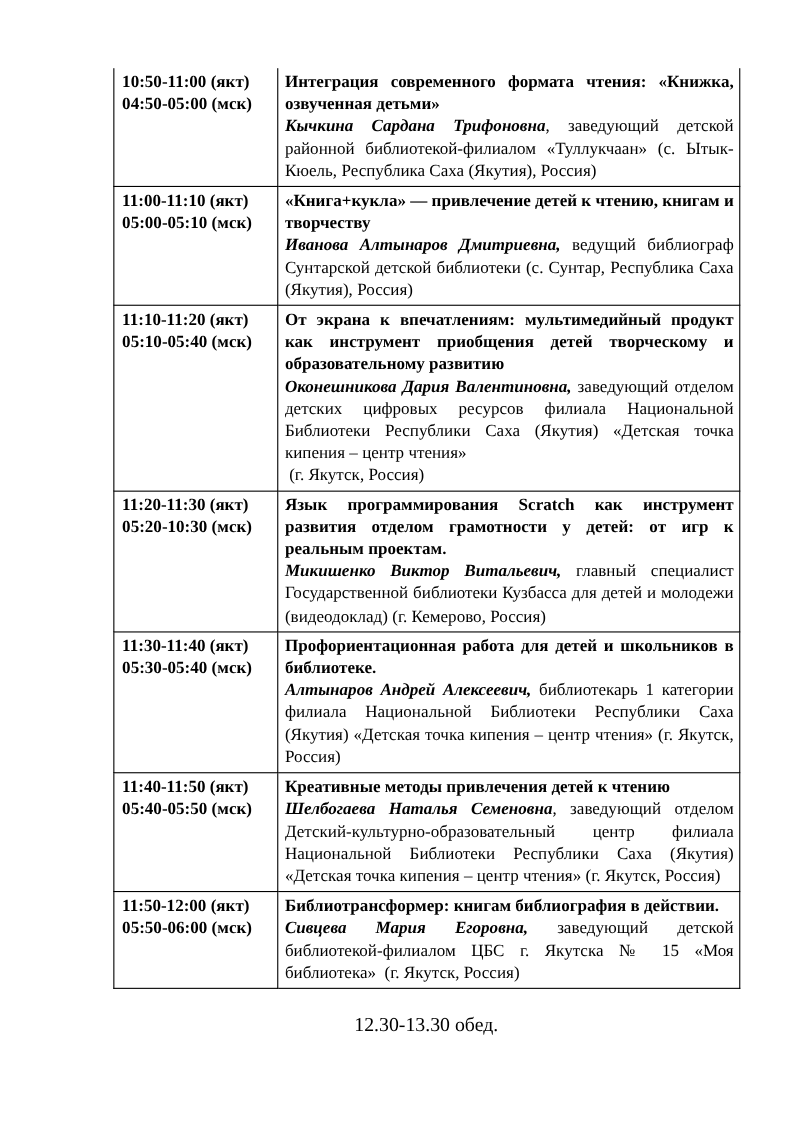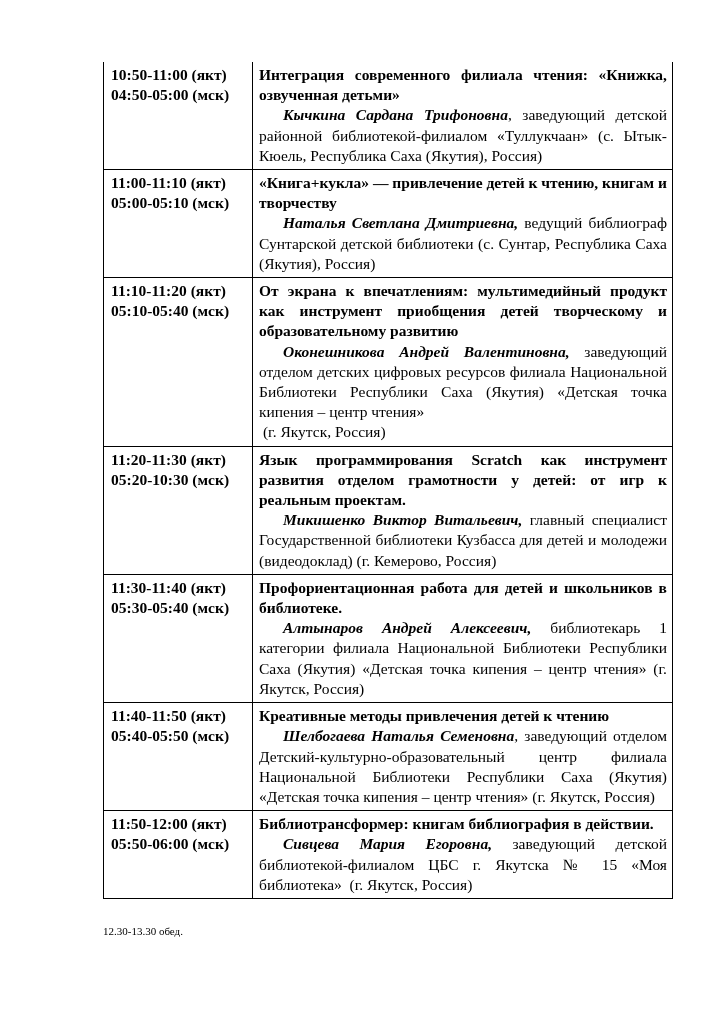--- a/index.html
+++ b/index.html
@@ -52,68 +52,67 @@
   }
   .session-body {
     margin: 0;
     text-align: justify;
     white-space: pre-wrap;
     overflow-wrap: break-word;
   }
   .speaker {
     font-weight: bold;
     font-style: italic;
-    margin-left: 24px;
   }
   .lunch-note {
     width: 569px;
     margin-top: 22px;
-    text-align: left;
-    font-size: 11px;
+    text-align: center;
+    font-size: 18px;
     line-height: 20.2px;
   }
 </style>
 </head>
 <body>
 
 <div class="page">
   <table class="schedule">
     <colgroup>
         <col class="c-time">
         <col class="c-desc">
       </colgroup>
     <tbody>
       <tr>
         <td class="time-cell">
           <div>10:50-11:00 (якт)</div>
           <div>04:50-05:00 (мск)</div>
         </td>
         <td class="desc-cell">
-          <p class="session-title">Интеграция современного филиала чтения: «Книжка, озвученная детьми»</p>
+          <p class="session-title">Интеграция современного формата чтения: «Книжка, озвученная детьми»</p>
           <p class="session-body"><span class="speaker">Кычкина Сардана Трифоновна</span><span>, заведующий детской районной библиотекой-филиалом «Туллукчаан» (с. Ытык-Кюель, Республика Саха (Якутия), Россия)</span></p>
         </td>
       </tr>
       <tr>
         <td class="time-cell">
           <div>11:00-11:10 (якт)</div>
           <div>05:00-05:10 (мск)</div>
         </td>
         <td class="desc-cell">
           <p class="session-title">«Книга+кукла» — привлечение детей к чтению, книгам и творчеству</p>
-          <p class="session-body"><span class="speaker">Наталья Светлана Дмитриевна,</span><span> ведущий библиограф Сунтарской детской библиотеки (с. Сунтар, Республика Саха (Якутия), Россия)</span></p>
+          <p class="session-body"><span class="speaker">Иванова Алтынаров Дмитриевна,</span><span> ведущий библиограф Сунтарской детской библиотеки (с. Сунтар, Республика Саха (Якутия), Россия)</span></p>
         </td>
       </tr>
       <tr>
         <td class="time-cell">
           <div>11:10-11:20 (якт)</div>
           <div>05:10-05:40 (мск)</div>
         </td>
         <td class="desc-cell">
           <p class="session-title">От экрана к впечатлениям: мультимедийный продукт как инструмент приобщения детей творческому и образовательному развитию</p>
-          <p class="session-body"><span class="speaker">Оконешникова Андрей Валентиновна,</span><span> заведующий отделом детских цифровых ресурсов филиала Национальной Библиотеки Республики Саха (Якутия) «Детская точка кипения – центр чтения»
+          <p class="session-body"><span class="speaker">Оконешникова Дария Валентиновна,</span><span> заведующий отделом детских цифровых ресурсов филиала Национальной Библиотеки Республики Саха (Якутия) «Детская точка кипения – центр чтения»
  (г. Якутск, Россия)</span></p>
         </td>
       </tr>
       <tr>
         <td class="time-cell">
           <div>11:20-11:30 (якт)</div>
           <div>05:20-10:30 (мск)</div>
         </td>
         <td class="desc-cell">
           <p class="session-title">Язык программирования Scratch как инструмент развития отделом грамотности у детей: от игр к реальным проектам.</p>

